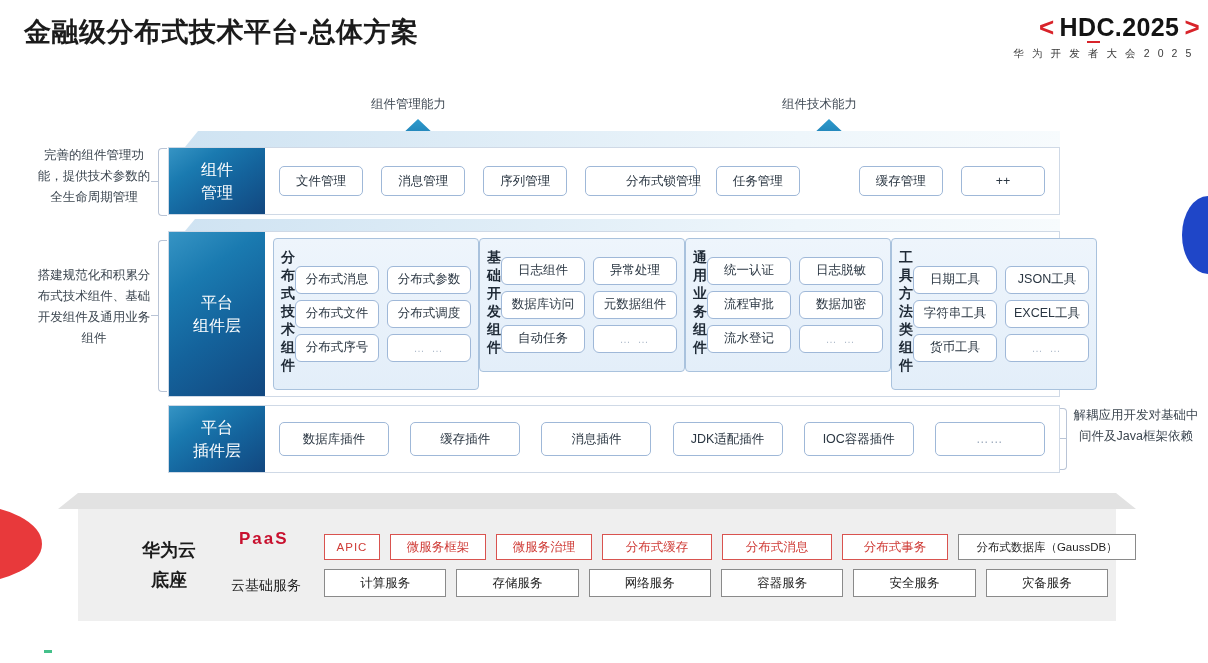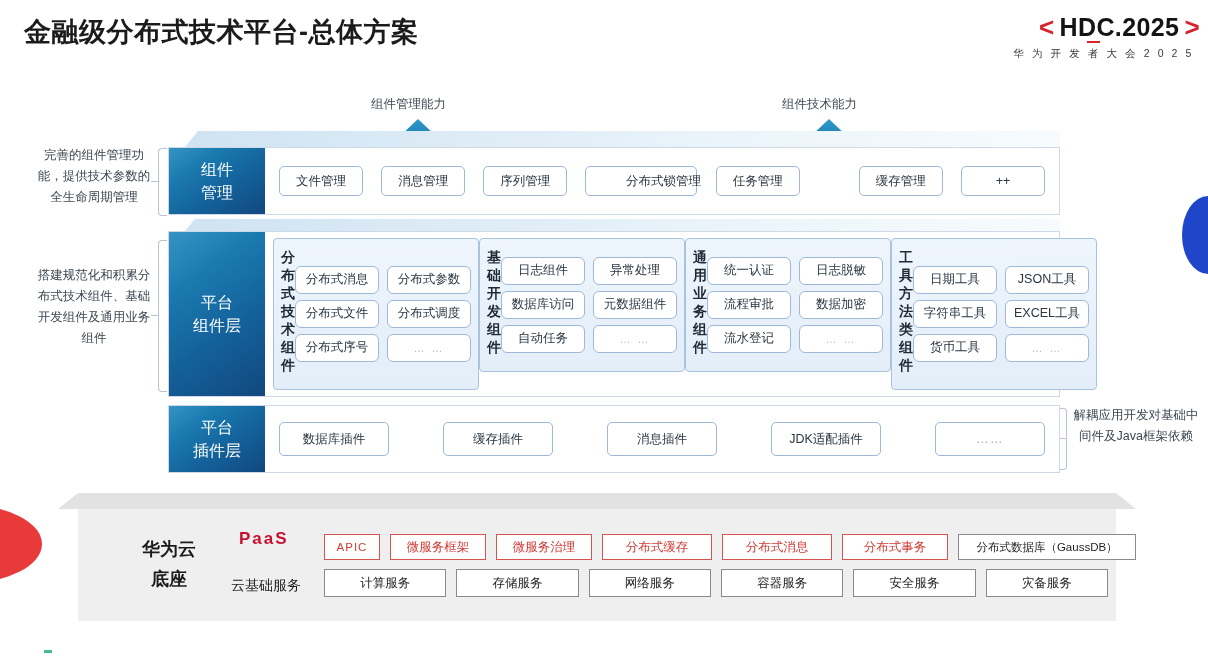--- a/index.html
+++ b/index.html
@@ -282,29 +282,30 @@
       <div>
         <div>平台</div>
         <div>插件层</div>
       </div>
     </div>
     <div class="panel-body" style="padding:0 14px; justify-content:space-between;">
       <div class="pill" style="width:110px;height:34px;">数据库插件</div>
       <div class="pill" style="width:110px;height:34px;">缓存插件</div>
       <div class="pill" style="width:110px;height:34px;">消息插件</div>
       <div class="pill" style="width:110px;height:34px;">JDK适配插件</div>
+      <div class="pill" style="width:110px;height:34px;">IOC容器插件</div>
       <div class="pill dots" style="width:110px;height:34px;">……</div>
     </div>
   </div>
 
   <div class="base3d">
     <div class="base-top"></div>
     <div class="base-face"></div>
 
-    <div class="paas-label" style="left:68px; top:42px; width:86px;font-family:Liberation Mono, monospace;">
+    <div class="paas-label" style="left:68px; top:42px; width:86px;">
       <div>华为云</div>
       <div>底座</div>
     </div>
 
     <div class="paas-word" style="left:181px; top:36px;">PaaS</div>
     <div class="cloudbase-word" style="left:173px; top:84px;">云基础服务</div>
 
     <div class="rbox" style="left:266px; top:41px; width:56px; height:26px; font-size:11.5px; letter-spacing:1px;">APIC</div>
     <div class="rbox" style="left:332px; top:41px; width:96px; height:26px;">微服务框架</div>
     <div class="rbox" style="left:438px; top:41px; width:96px; height:26px;">微服务治理</div>

